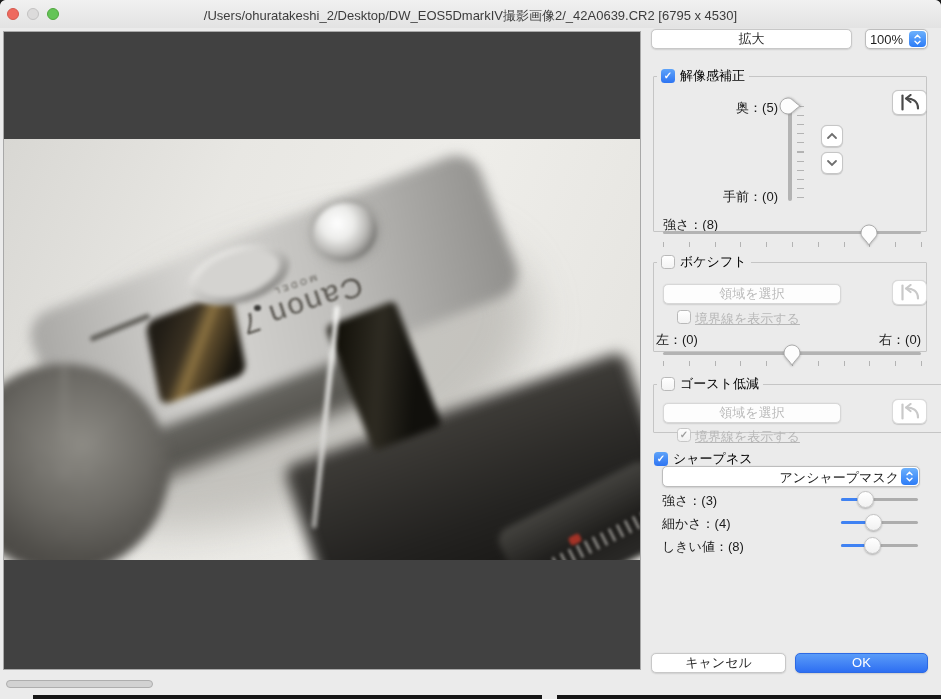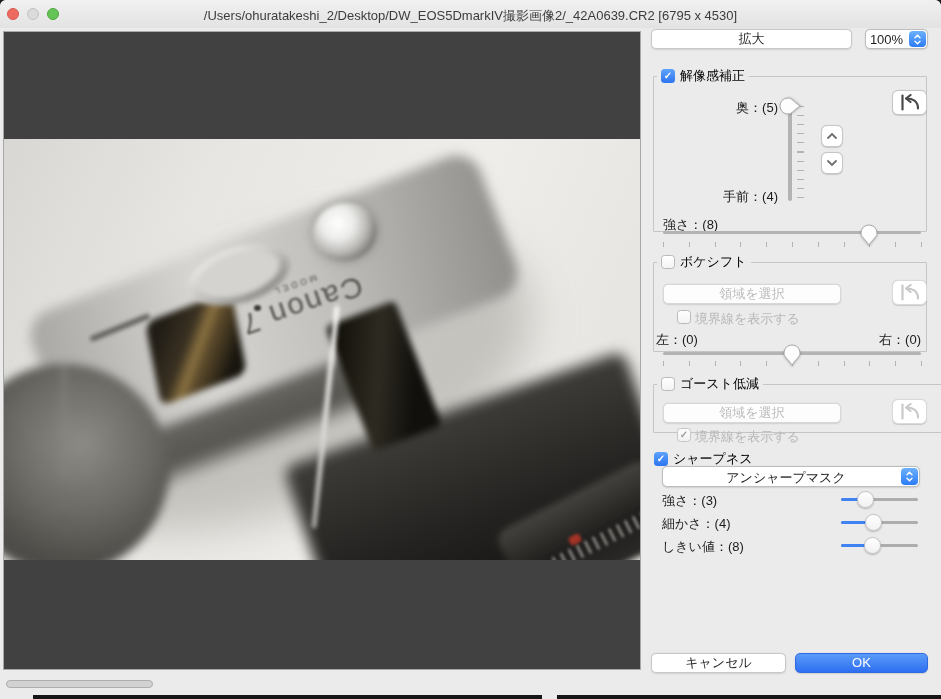--- a/index.html
+++ b/index.html
@@ -71,32 +71,32 @@
   
   .panel{position:absolute;left:648px;top:28px;width:293px;height:671px;background:#ebebeb;font-size:13px;}
   .mbtn{position:absolute;box-sizing:border-box;background:#ffffff;border:1px solid #c8c8c8;border-radius:5px;
     box-shadow:0 .5px 1.5px rgba(0,0,0,.12);font-size:13px;color:#2b2b2b;text-align:center;padding:0;
     font-family:"Liberation Sans",sans-serif;line-height:18px;}
   .mbtn.dis{color:#b9b9b9;border-color:#d7d7d7;background:#fdfdfd;}
   .okbtn{background:linear-gradient(#5a9cf8,#2e6ff2);border:1px solid #2d6ae4;color:#fff;}
   .dropdown{position:absolute;box-sizing:border-box;background:#fff;border:1px solid #bdbdbd;border-radius:5px;
     box-shadow:0 .5px 1.5px rgba(0,0,0,.12);}
   .dd-text{position:absolute;left:0;right:20px;top:2px;text-align:center;color:#1e1e1e;}
-  .dd-text.leftal{text-align:center;left:10px;}
+  .dd-text.leftal{text-align:right;left:10px;}
   .stepper{position:absolute;right:1px;top:1px;bottom:1px;width:17px;border-radius:4px;
     background:linear-gradient(#6db1fc,#2d7cf7);display:flex;flex-direction:column;align-items:center;justify-content:center;gap:1px;}
   .group{position:absolute;box-sizing:border-box;border:1px solid #c5c5c5;margin:0;padding:0;min-width:0;border-radius:1px;}
   .glegend{display:flex;align-items:center;gap:5px;margin-left:3px;padding:0 4px;font-size:13px;}
   .cb{box-sizing:border-box;width:14px;height:14px;border-radius:3.5px;display:flex;align-items:center;justify-content:center;
     font-size:10px;font-weight:700;line-height:14px;color:#fff;}
   .cb.checked{background:linear-gradient(#5ea3f9,#2d74f2);}
   .cb.unchecked{background:linear-gradient(#ffffff,#f3f3f3);border:1px solid #b9b9b9;}
   .cb.graychecked{background:linear-gradient(#fcfcfc,#f1f1f1);border:1px solid #c7c7c7;color:#9e9e9e;}
   .lbl{position:absolute;font-size:13px;color:#1a1a1a;white-space:nowrap;}
-  .lbl.dim{color:#b7b7b7;}
+  .lbl.dim{color:#b7b7b7;text-decoration:underline;}
   .ralign{text-align:right;}
   .vtrack{position:absolute;width:4px;background:#b3b3b3;border-radius:2px;}
   .vticks{position:absolute;width:7px;background:repeating-linear-gradient(to bottom,#b3b3b3 0 1px,transparent 1px 9.1px);}
   .htrack{position:absolute;height:3px;background:#b3b3b3;border-radius:1.5px;}
   .hticks{position:absolute;height:5px;background:repeating-linear-gradient(to right,#b3b3b3 0 1px,transparent 1px 25.8px);}
   .vthumb,.hthumb{position:absolute;width:20px;height:24px;filter:drop-shadow(0 1px 1px rgba(0,0,0,.25));}
   .vthumb{transform:rotate(-90deg);}
   .sqbtn{position:absolute;box-sizing:border-box;width:22px;height:22px;background:#fff;border:1px solid #c6c6c6;border-radius:6px;
     display:flex;align-items:center;justify-content:center;box-shadow:0 .5px 1px rgba(0,0,0,.15);padding:0;}
   .resetbtn{position:absolute;box-sizing:border-box;width:35px;height:25px;background:#fff;border:1px solid #c6c6c6;border-radius:6px;
@@ -194,21 +194,21 @@
             <path d="M2 2 L6 6 L10 2" stroke="#6e6e6e" stroke-width="1.8" fill="none" stroke-linecap="round"></path>
           </svg>
       </button>
       <button class="resetbtn" style="left:238px;top:5px">
         <svg width="22" height="17" viewBox="0 0 22 17">
             <path d="M3.5 1.5 v14" stroke="currentColor" stroke-width="2.2" fill="none" stroke-linecap="round"></path>
             <path d="M19 14.5 C19 7 13.5 4.5 7.5 4.5" stroke="currentColor" stroke-width="2.2" fill="none" stroke-linecap="round"></path>
             <path d="M11.5 1 L7 4.5 L11.5 8" stroke="currentColor" stroke-width="2.2" fill="none" stroke-linecap="round" stroke-linejoin="round"></path>
           </svg>
       </button>
-      <div class="lbl ralign" style="left:0;top:103px;width:124px">手前：(4)</div>
+      <div class="lbl ralign" style="left:0;top:103px;width:124px">手前：(0)</div>
       <div class="lbl" style="left:9px;top:131px">強さ：(8)</div>
       <div class="htrack" style="left:9px;top:146px;width:258px"></div>
       <div class="hticks" style="left:9px;top:157px;width:259px"></div>
       <div class="hthumb" style="left:205px;top:138px">
         <svg width="20" height="24" viewBox="0 0 20 24">
             <path d="M2 10 a8 8 0 0 1 16 0 c0 3.8 -3.6 5.4 -8 12 c-4.4 -6.6 -8 -8.2 -8 -12 z" fill="#fdfdfd" stroke="#acacac" stroke-width="1"></path>
           </svg>
       </div>
     </fieldset>
 

